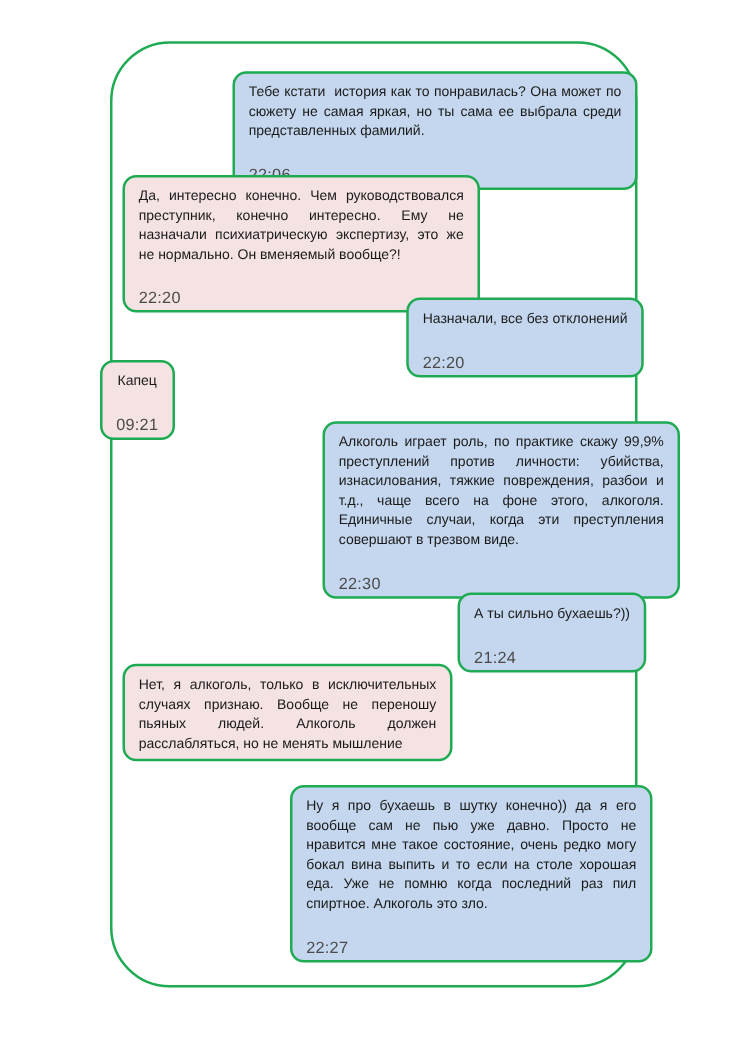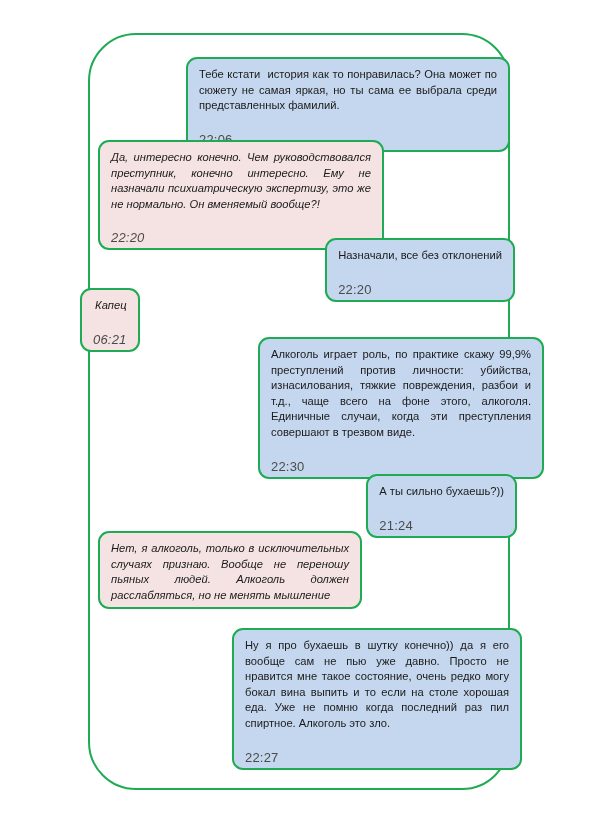--- a/index.html
+++ b/index.html
@@ -33,21 +33,21 @@
     top: 0;
     width: 591px;
     height: 836px;
   }
 
   .msg-row {
     position: absolute;
     display: flex;
   }
   .msg-row.out { justify-content: flex-end; }
-  .msg-row.in  { justify-content: flex-start; font-style: italic; }
+  .msg-row.in  { justify-content: flex-start; }
 
   .bubble {
     box-sizing: border-box;
     border: 2px solid #1eab53;
     border-radius: 11px;
     padding: 8px 11px 4px 11px;
     position: relative;
   }
   .bubble.out { background: #c5d7ee; }
   .bubble.in  { background: #f5e3e3; }
@@ -55,21 +55,21 @@
   .bubble .text {
     font-size: 11.2px;
     line-height: 15.6px;
     color: #1a1a1a;
     text-align: justify;
     text-justify: inter-word;
     white-space: pre-wrap;
     word-spacing: normal;
   }
   .bubble.justified .text { text-align: justify; }
-  .bubble.plain .text { text-align: right; }
+  .bubble.plain .text { text-align: center; }
 
   .bubble .time {
     font-size: 13px;
     line-height: 12px;
     color: #4a4a4a;
     text-align: left;
     margin-top: 20px;
     letter-spacing: 0.2px;
   }
 
@@ -107,21 +107,21 @@
   <div class="msg-row out" id="m2">
     <div class="bubble out plain">
       <div class="text">Назначали, все без отклонений</div>
       <div class="time">22:20</div>
     </div>
   </div>
 
   <div class="msg-row in" id="m3">
     <div class="bubble in plain">
       <div class="text">Капец</div>
-      <div class="time">06:21</div>
+      <div class="time">09:21</div>
     </div>
   </div>
 
   <div class="msg-row out" id="m4">
     <div class="bubble out justified">
       <div class="text">Алкоголь играет роль, по практике скажу 99,9% преступлений против личности: убийства, изнасилования, тяжкие повреждения, разбои и т.д., чаще всего на фоне этого, алкоголя. Единичные случаи, когда эти преступления совершают в трезвом виде.</div>
       <div class="time">22:30</div>
     </div>
   </div>
 

